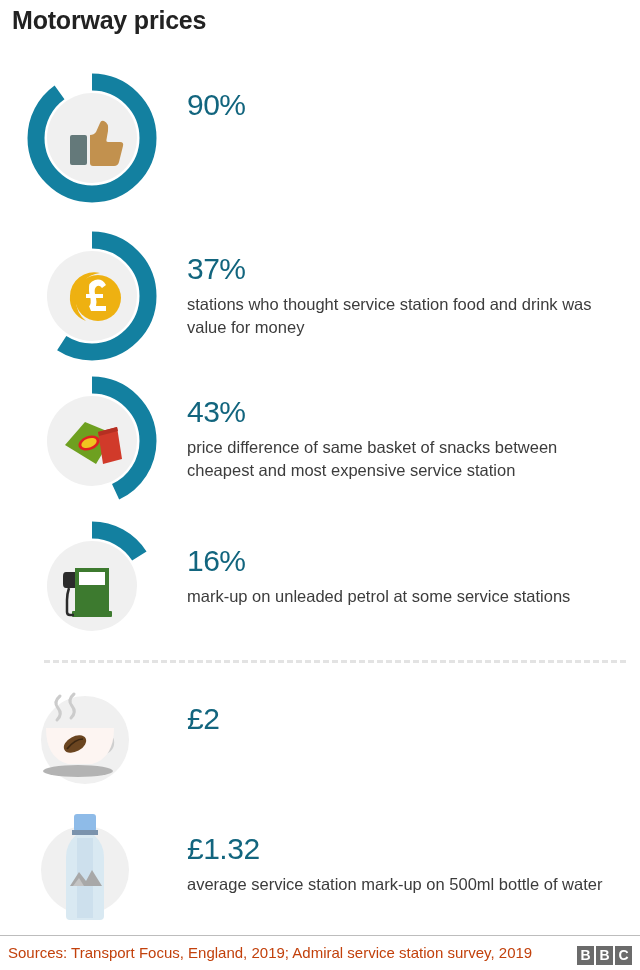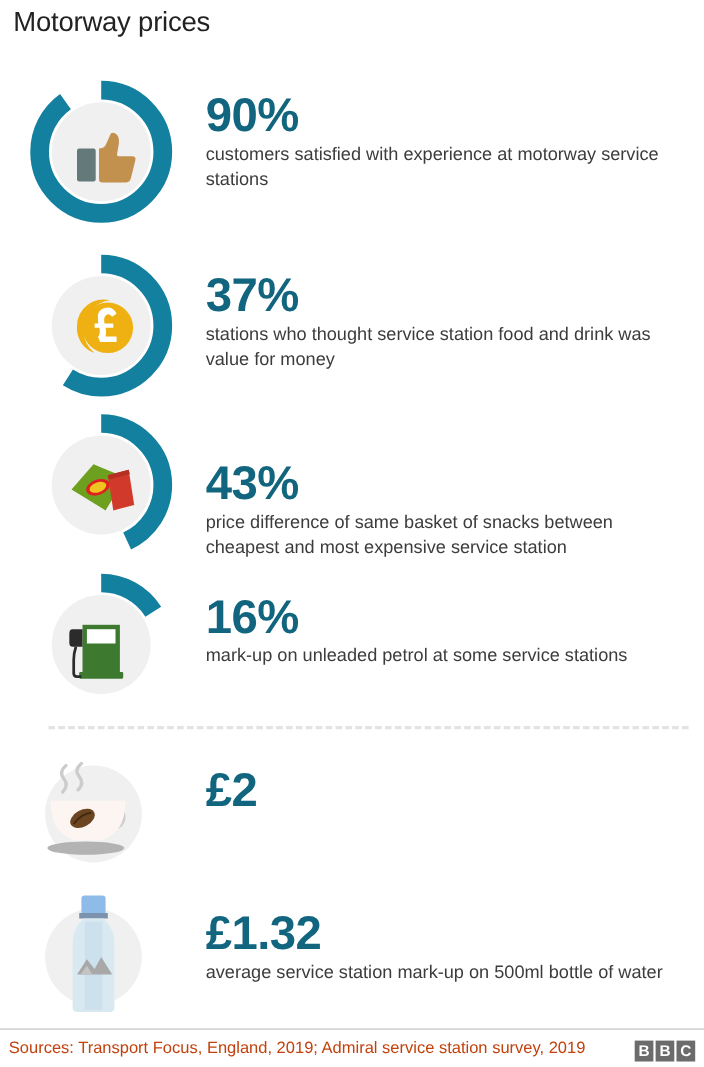--- a/index.html
+++ b/index.html
@@ -15,21 +15,21 @@
     overflow: hidden;
     position: relative;
   }
 
   
   .title {
     position: absolute;
     left: 12px;
     top: 6px;
     font-size: 25px;
-    font-weight: normal;
+    font-weight: bold;
     color: #222222;
     letter-spacing: -0.2px;
   }
 
   
   .stat-row {
     position: absolute;
     left: 0;
     width: 640px;
     display: block;
@@ -48,24 +48,24 @@
   }
   .icon-wrap svg { display: block; }
 
   .text-wrap {
     position: absolute;
     left: 187px;
     top: 0;
     width: 440px;
   }
   .big-value {
-    font-size: 43px;
+    font-size: 30px;
     line-height: 42px;
     color: #12657e;
-    font-weight: bold;
+    font-weight: normal;
     letter-spacing: -0.5px;
     white-space: nowrap;
   }
   .desc {
     font-size: 16.5px;
     line-height: 23px;
     color: #3c3c3c;
     margin-top: 3px;
   }
 
@@ -128,21 +128,20 @@
       <circle cx="70" cy="70" r="56" fill="none" stroke="#1380a0" stroke-width="17" stroke-dasharray="316.7 35.2" transform="rotate(-90 70 70)"></circle>
 
       <g>
         <rect x="48" y="67" width="17" height="30" rx="2" fill="#64797a"></rect>
         <path d="M68 67 L68 95 Q68 98 71 98 L92 98 Q96 98 97 94 L101 78 Q102 74 98 74 L86 74 Q84 74 84.5 71.5 L86 63 Q87 55 82 53 Q79 52 78 55 L74 64 Q72 67 68 67 Z" fill="#c2914e"></path>
       </g>
     </svg>
   </div>
   <div class="text-wrap" style="top:16px;">
     <div class="big-value">90%</div>
-    <div class="desc">customers satisfied with experience at motorway service stations</div>
   </div>
 </div>
 
 <div class="stat-row" style="top:226px;">
   <div class="icon-wrap">
     <svg width="140" height="140" viewBox="0 0 140 140" aria-hidden="true">
       <circle cx="70" cy="70" r="45" fill="#f0f0f0"></circle>
       <circle cx="70" cy="70" r="56" fill="none" stroke="#1380a0" stroke-width="17" stroke-dasharray="207.6 144.3" transform="rotate(-90 70 70)"></circle>
 
       <g>
@@ -166,21 +165,21 @@
 
       <g>
         <path d="M43 74 L63 51 L92 63 L74 93 Z" fill="#6ea020"></path>
         <ellipse cx="67" cy="72" rx="11" ry="7" transform="rotate(-20 67 72)" fill="#e02020"></ellipse>
         <ellipse cx="67" cy="72" rx="8" ry="4.5" transform="rotate(-20 67 72)" fill="#f0c420"></ellipse>
         <path d="M76 61 L95 56 L100 88 L81 93 Z" fill="#d13a2a"></path>
         <path d="M76 61 L95 56 L96 60 L77 65 Z" fill="#b52f22"></path>
       </g>
     </svg>
   </div>
-  <div class="text-wrap" style="top:20px;margin-top:28px;">
+  <div class="text-wrap" style="top:20px;">
     <div class="big-value">43%</div>
     <div class="desc">price difference of same basket of snacks between cheapest and most expensive service station</div>
   </div>
 </div>
 
 <div class="stat-row" style="top:516px;">
   <div class="icon-wrap">
     <svg width="140" height="140" viewBox="0 0 140 140" aria-hidden="true">
       <circle cx="70" cy="70" r="45" fill="#f0f0f0"></circle>
       <circle cx="70" cy="70" r="56" fill="none" stroke="#1380a0" stroke-width="17" stroke-dasharray="56.3 295.6" transform="rotate(-90 70 70)"></circle>

